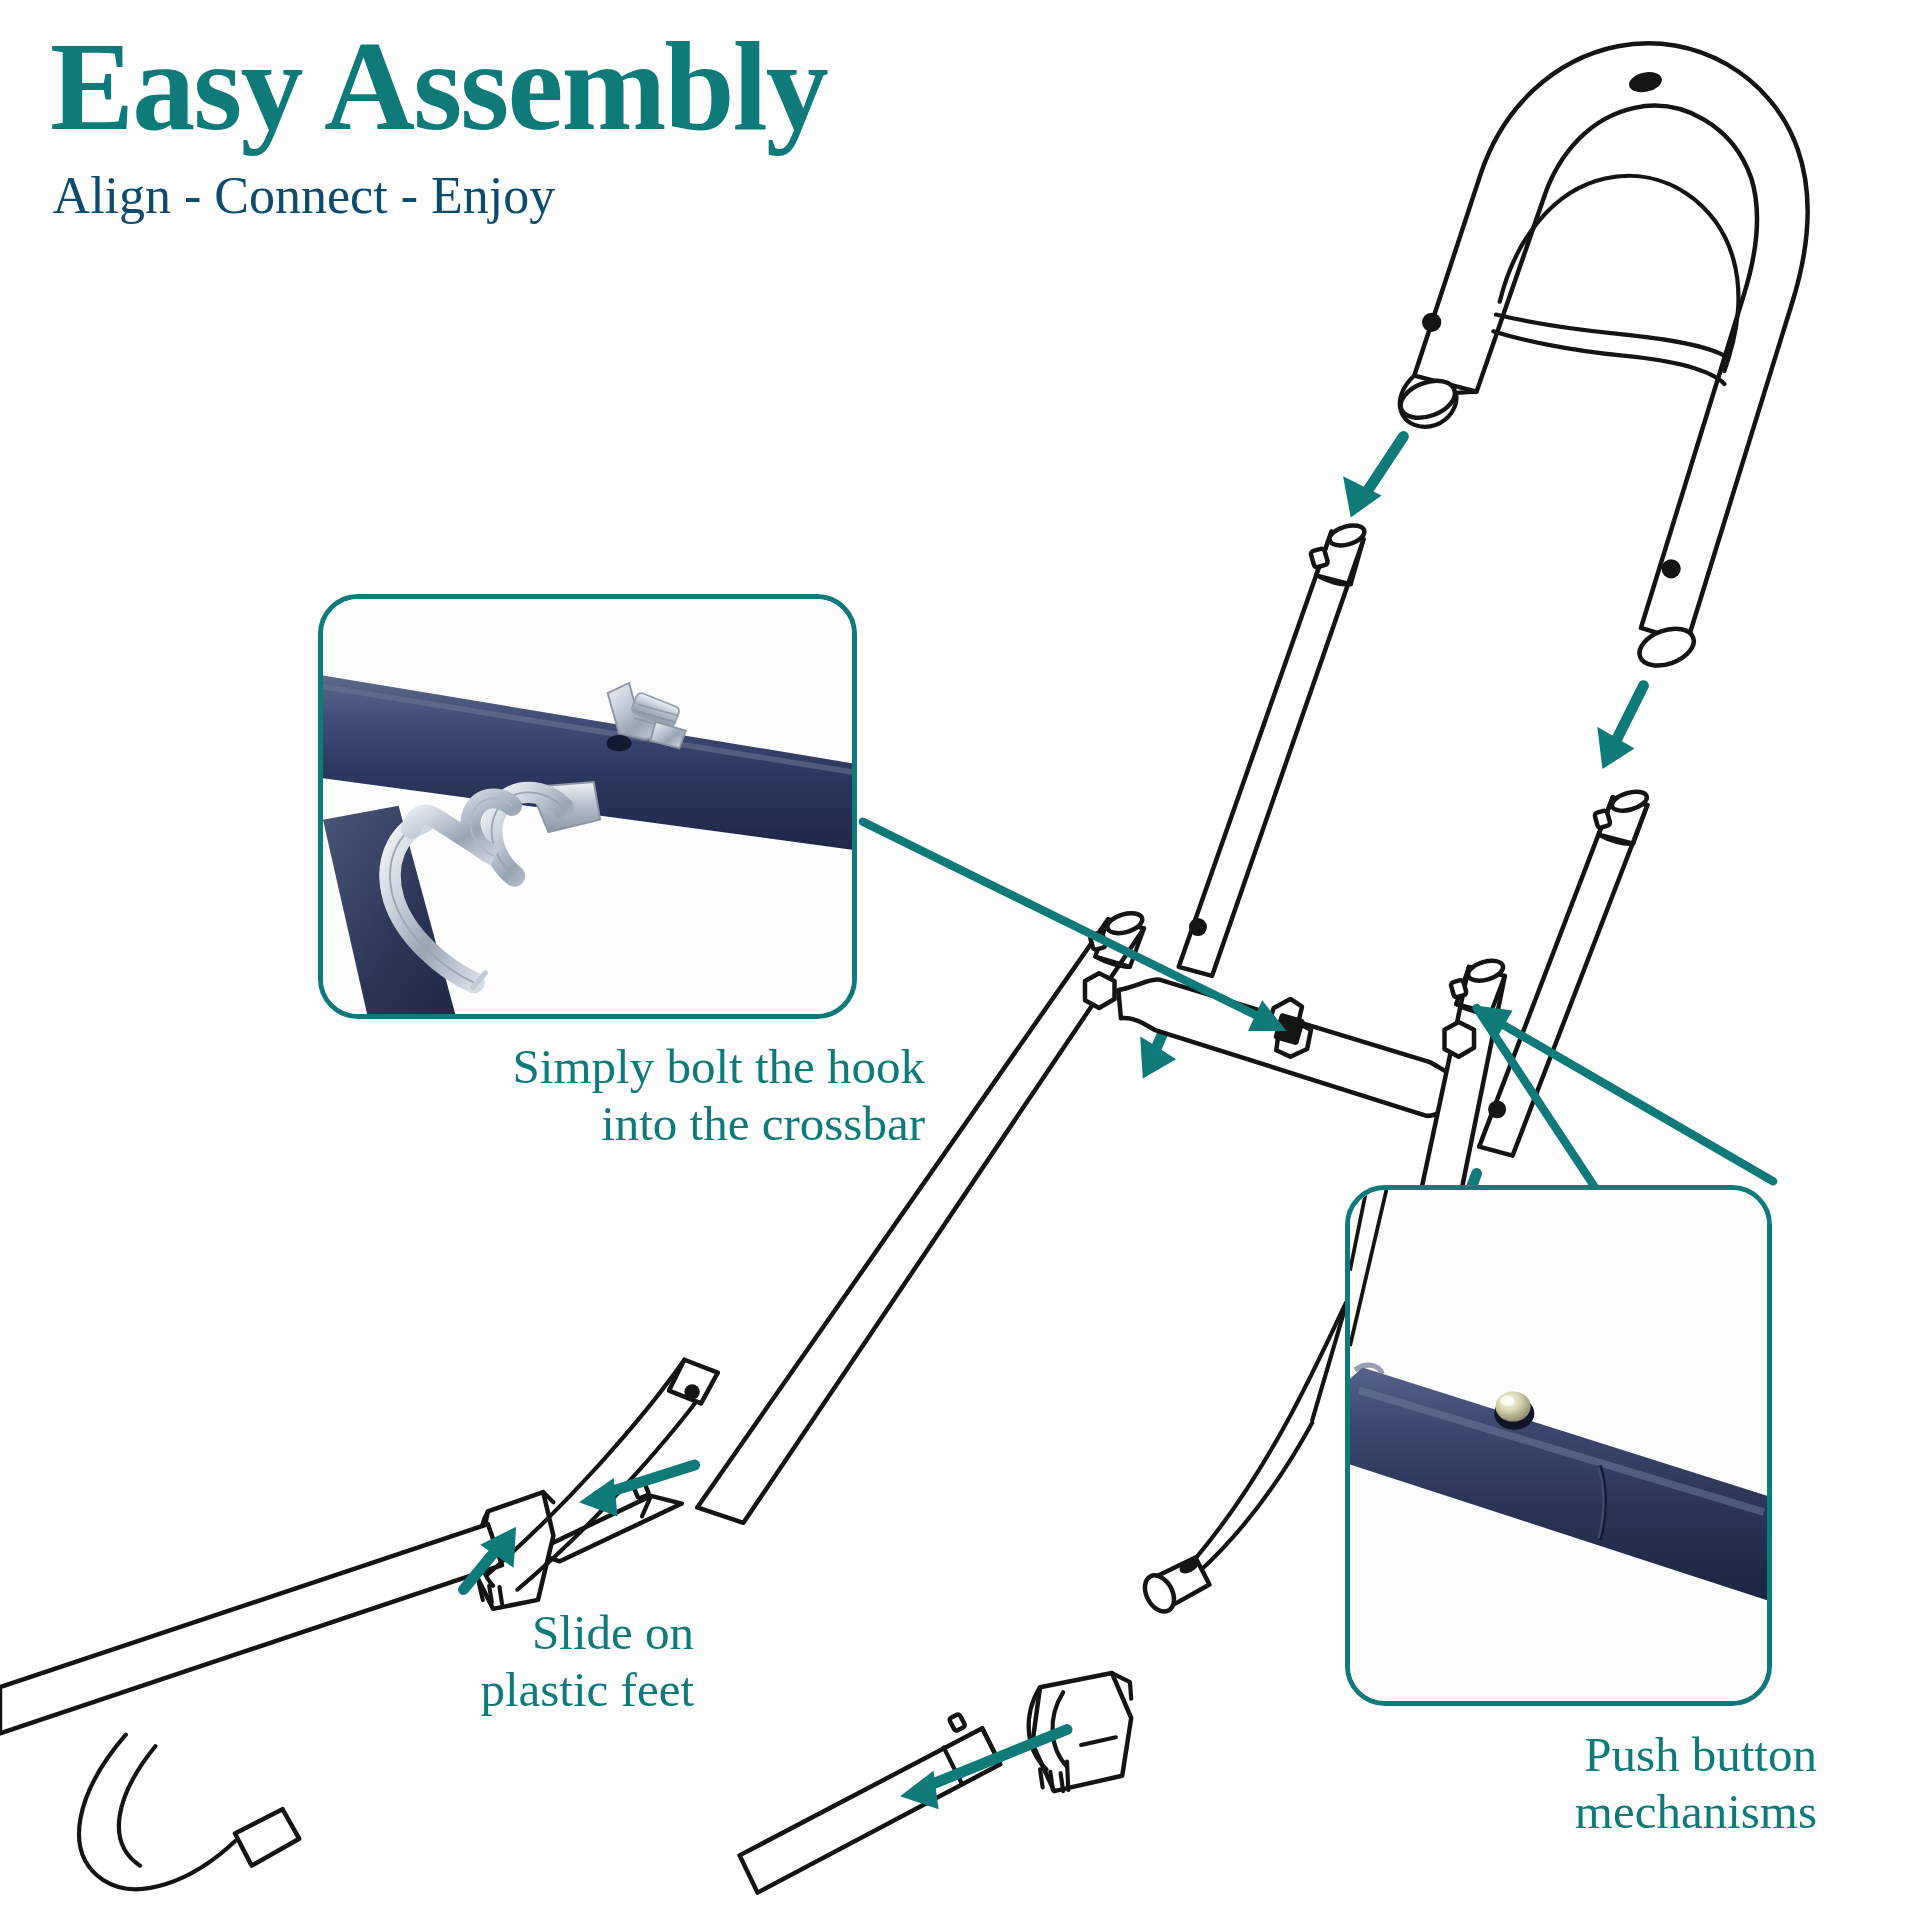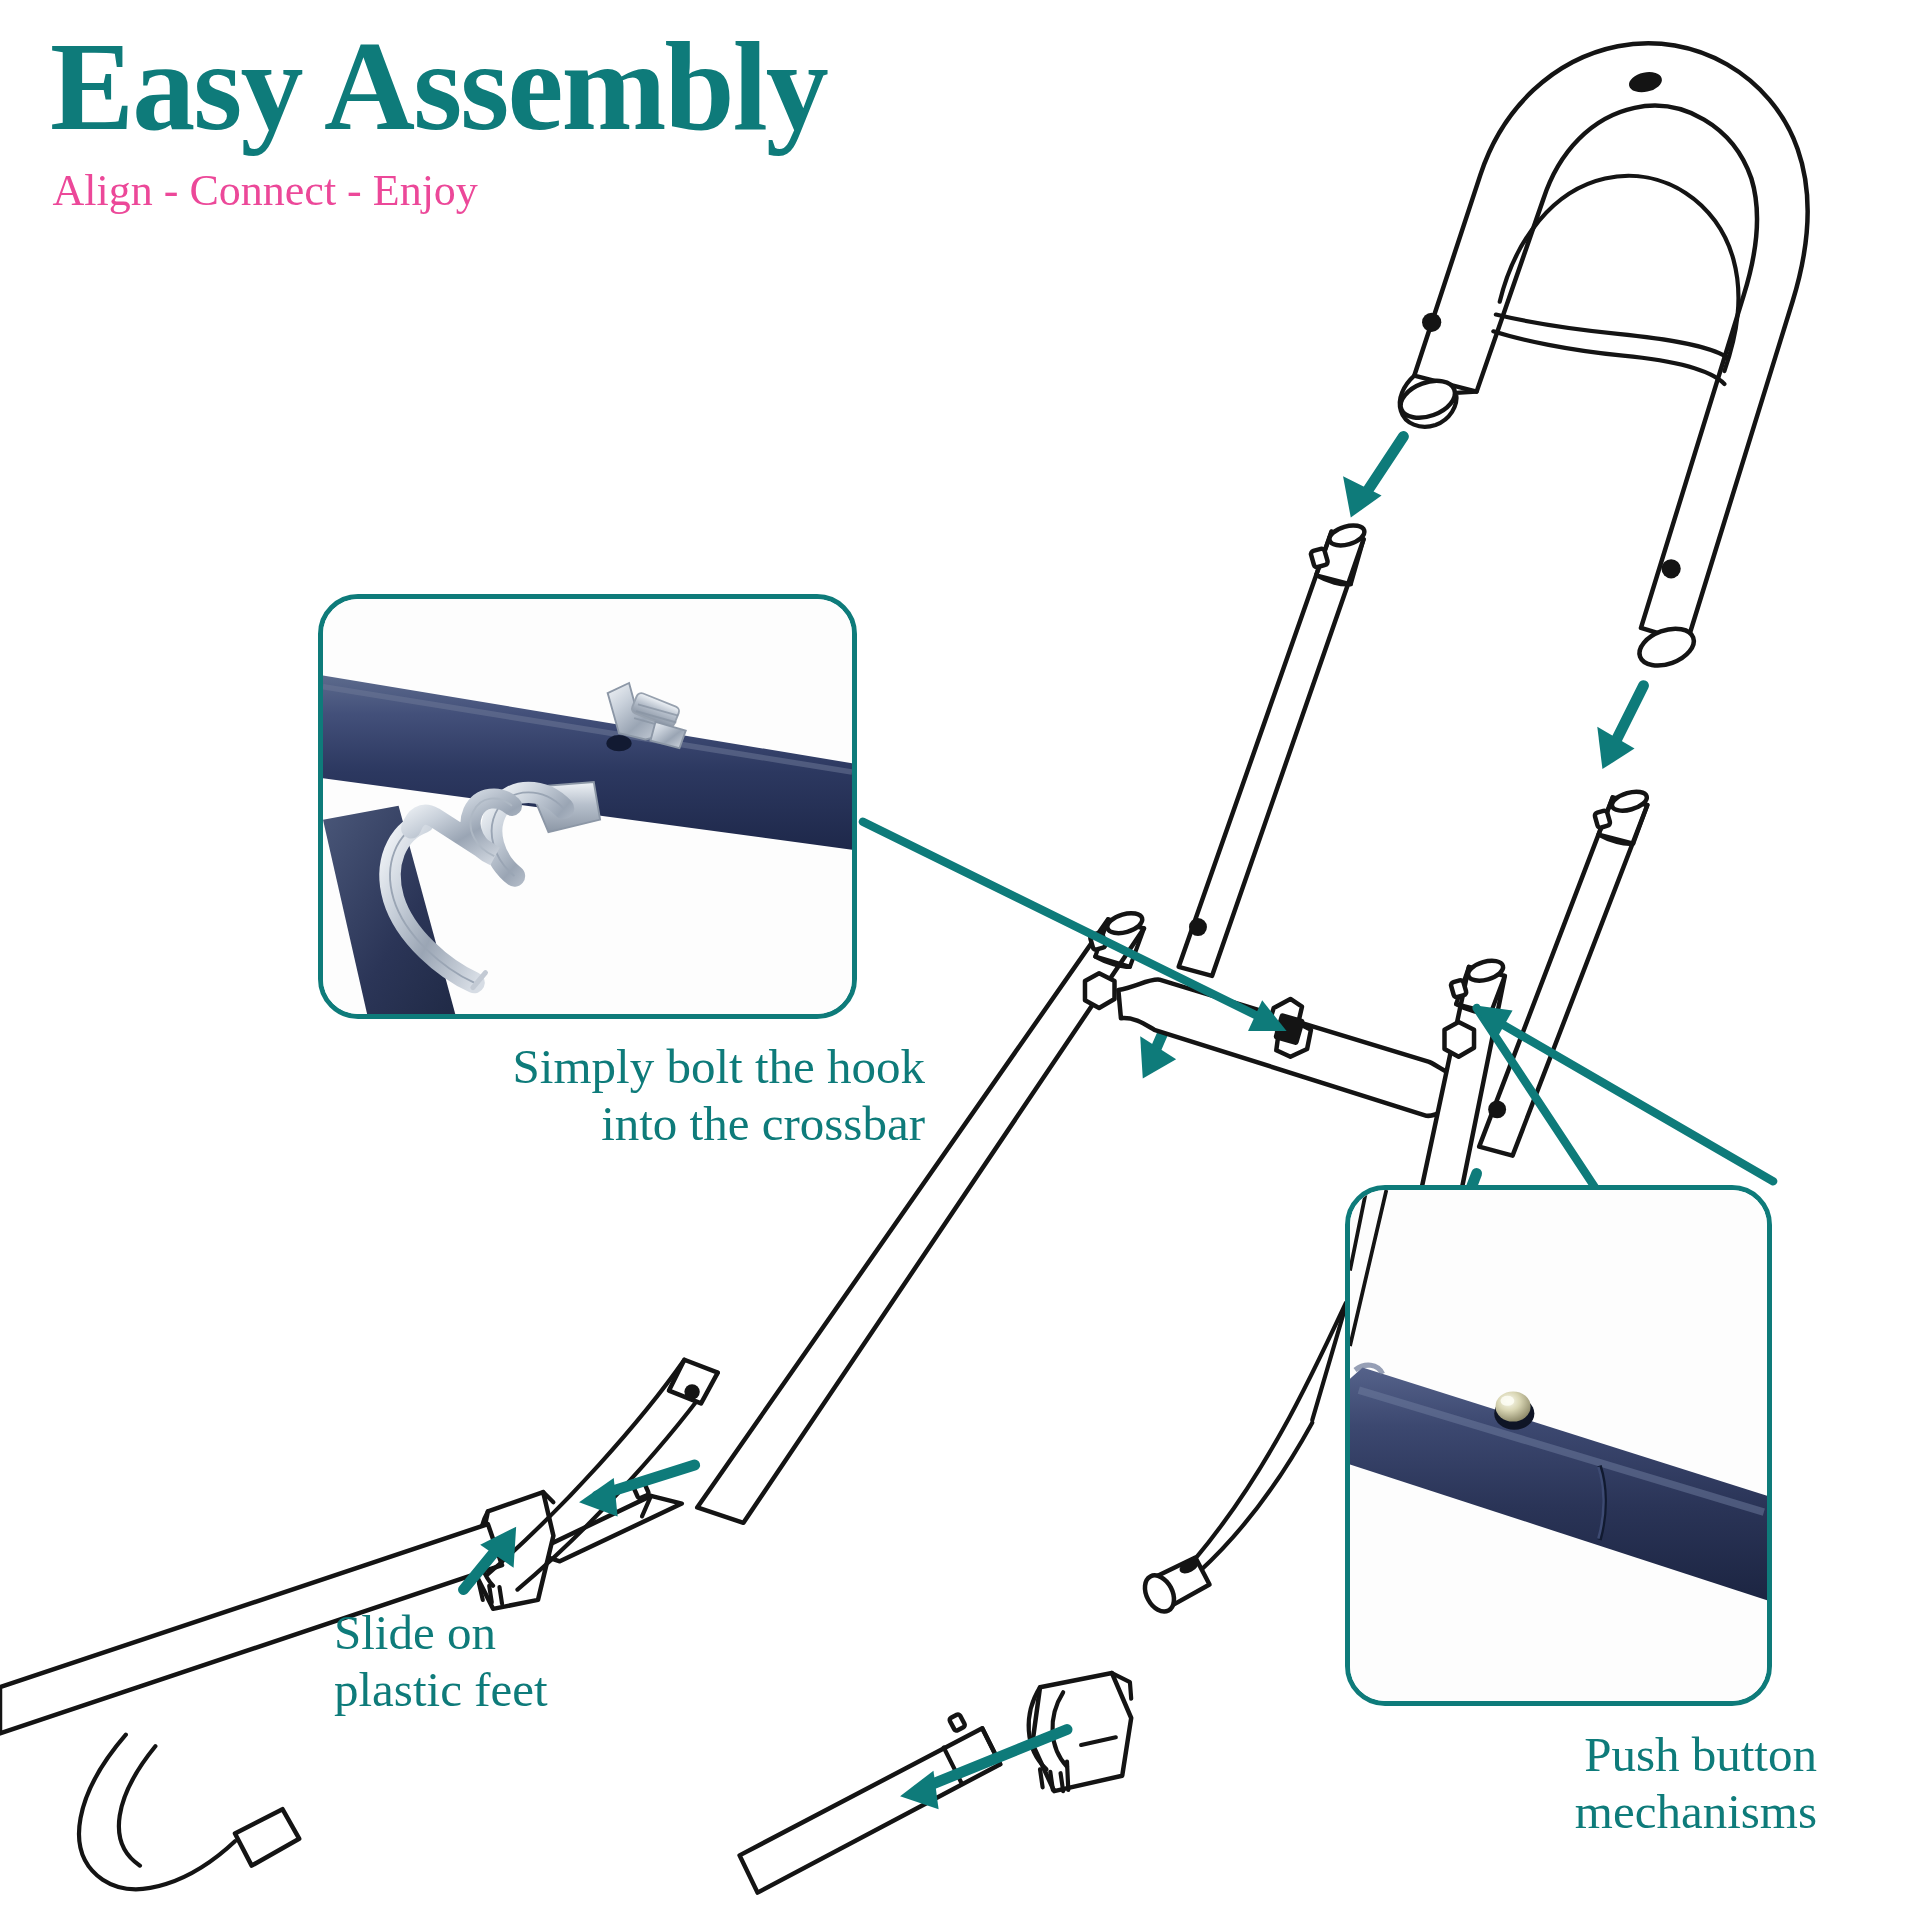--- a/index.html
+++ b/index.html
@@ -10,22 +10,22 @@
   }
   #stage{position:relative;width:1926px;height:1926px;background:#fff;font-family:Liberation Serif, serif;}
 
   
   .header{position:absolute;left:50px;top:27px;width:1220px;}
   .title{
     font-size:126px;line-height:0.96;font-weight:700;
     color:#0E7B7A;letter-spacing:-1.9px;margin:0;white-space:nowrap;
   }
   .subtitle{
-    font-size:44px;line-height:1.1;font-weight:400;
-    color:#ec4899;margin:19px 0 0 2.6px;letter-spacing:0px;white-space:nowrap;
+    font-size:52px;line-height:1.1;font-weight:400;
+    color:#0c4a6e;margin:19px 0 0 2.6px;letter-spacing:0px;white-space:nowrap;
   }
 
   
   #artboard{position:absolute;left:0;top:0;width:1926px;height:1926px;}
 
   
   .callout{
     position:absolute;
     border:5.8px solid #0E7B7A;
     border-radius:40px;
@@ -44,21 +44,21 @@
     font-weight:400;
     white-space:pre-line;
   }
 
   #hook-callout{left:318px;top:594px;width:539px;height:425px;}
   #hook-caption{left:257px;top:1039px;width:668px;}
 
   #button-callout{left:1345px;top:1185px;width:427px;height:521px;}
   #button-caption{left:1303px;top:1727px;width:514px;}
 
-  #feet-caption{left:334px;top:1605px;width:360px;text-align:left;}
+  #feet-caption{left:334px;top:1605px;width:360px;text-align:right;}
 </style>
 </head>
 <body>
 
 <div id="stage">
 
   <div class="header">
     <div class="title">Easy Assembly</div>
     <div class="subtitle">Align - Connect - Enjoy</div>
   </div>

